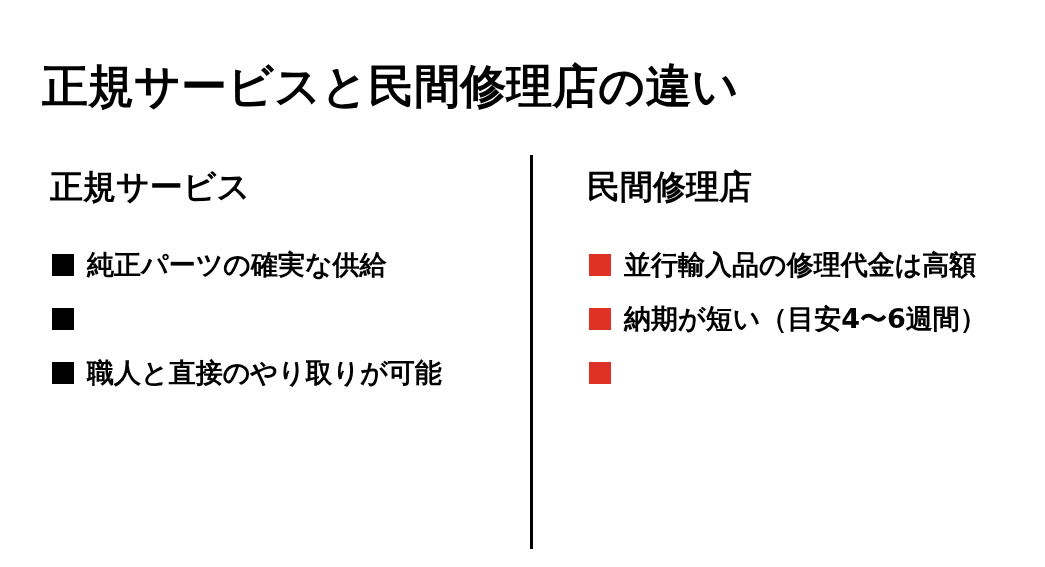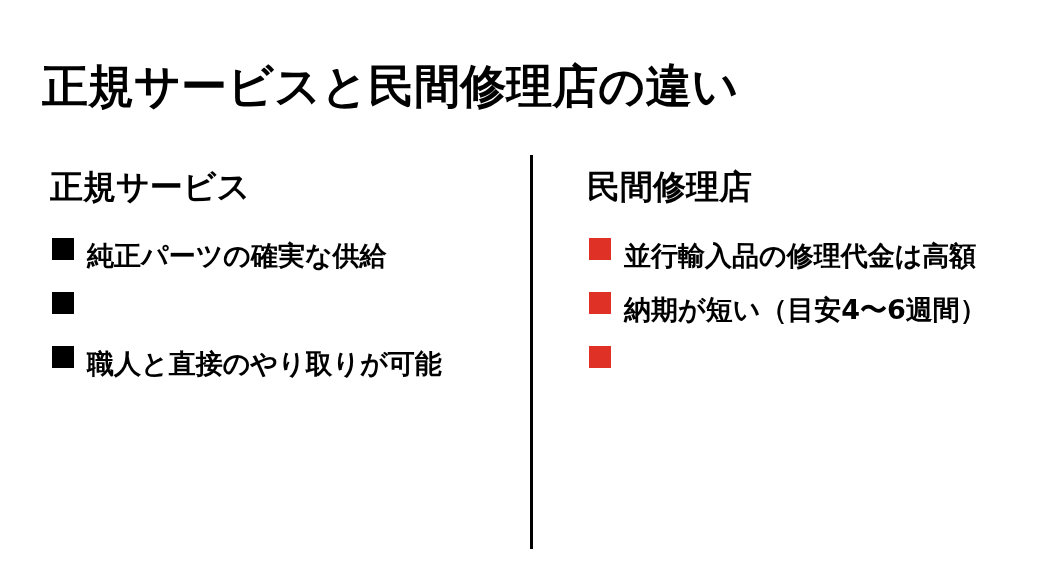--- a/index.html
+++ b/index.html
@@ -33,21 +33,21 @@
     .col-right { left: 587px; }
     .col-heading {
       font-size: 33px;
       font-weight: bold;
       line-height: 48px;
       margin: 0 0 27px 0;
       white-space: nowrap;
     }
     .item {
       display: flex;
-      align-items: flex-start;
+      align-items: center;
       height: 54px;
       font-size: 27px;
       font-weight: bold;
       white-space: nowrap;
     }
     .bullet {
       width: 22px;
       height: 22px;
       margin-right: 13px;
       margin-left: 2px;

